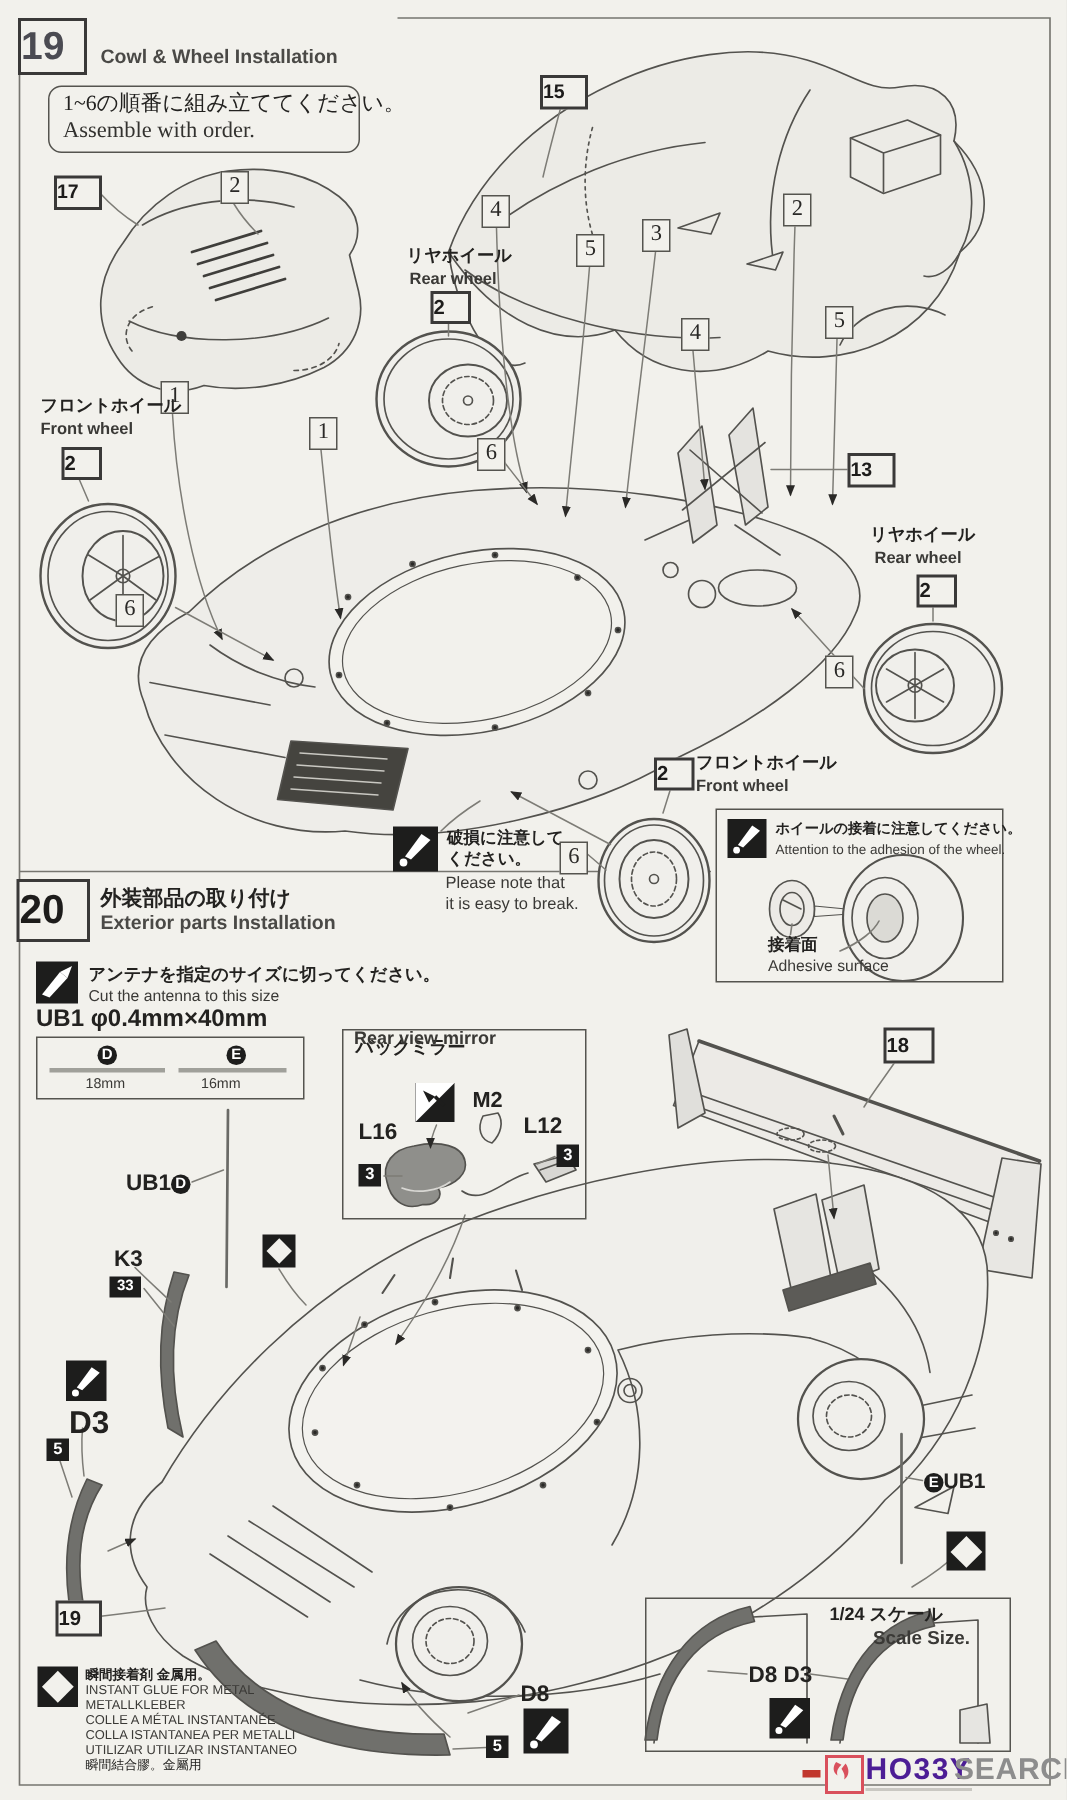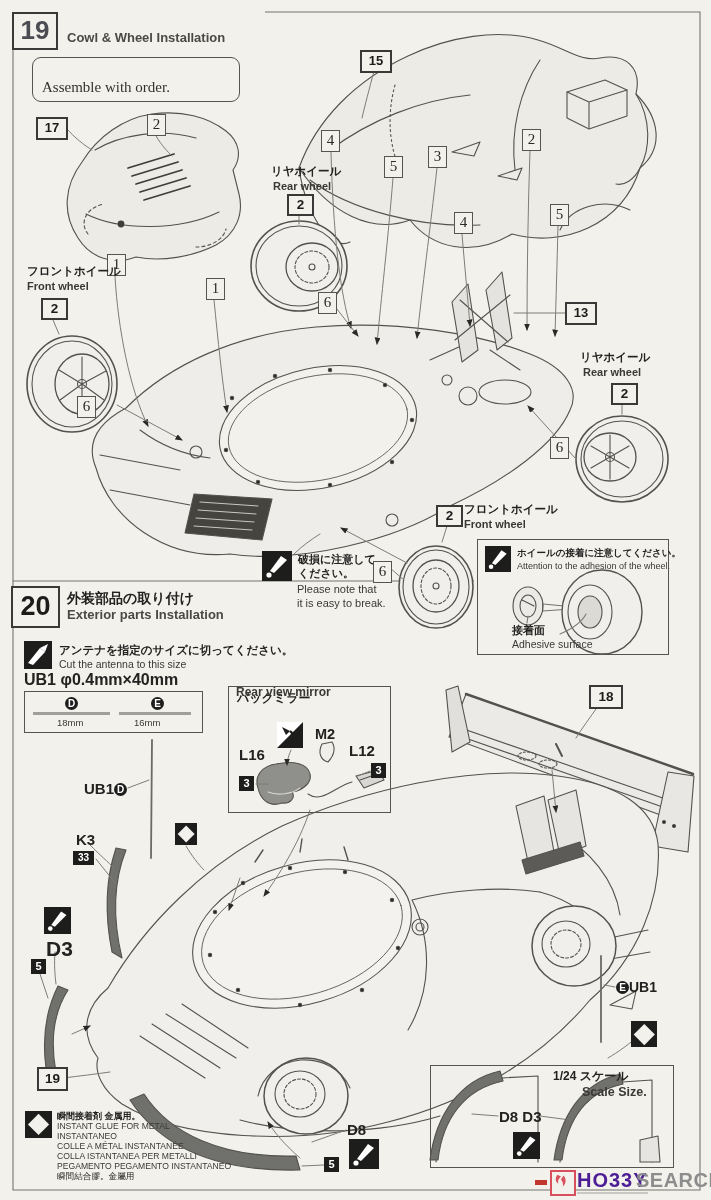--- a/index.html
+++ b/index.html
@@ -5,21 +5,21 @@
   html,body{margin:0;padding:0;background:#e7e6e2}
   .page{position:relative;width:711px;height:1200px;background:#f2f1ec;overflow:hidden;
         font-family:"Liberation Sans",sans-serif;color:#2e2d2b}
   .abs{position:absolute}
   .lbl{position:absolute;white-space:nowrap;line-height:1.15}
   .jp{font-weight:bold;color:#232220}
   .en{color:#3a3936}
   .sc{position:absolute;width:17px;height:20px;border:1px solid #55544f;background:#f2f1ec;
       font-family:"Liberation Serif",serif;font-size:15px;text-align:center;line-height:19px;color:#2a2927}
   .pbox{position:absolute;border:2px solid #3a3938;background:#f2f1ec;font-weight:bold;
-        text-align:center;color:#1d1c1b}
+        color:#1d1c1b}
   .bbox{position:absolute;background:#1d1d1c;color:#fff;font-weight:bold;text-align:center}
   .icon{position:absolute;background:#1d1d1c}
   .icon svg{display:block;width:100%;height:100%}
   .dia{position:absolute;background:#1d1d1c}
   .dia::after{content:"";position:absolute;left:22%;top:22%;width:56%;height:56%;
               background:#f2f1ec;transform:rotate(45deg)}
   .circ{display:inline-block;width:13px;height:13px;border-radius:50%;background:#1d1d1c;color:#fff;
         font-size:10px;font-weight:bold;text-align:center;line-height:13px;vertical-align:1px}
   .boxed{position:absolute;border:1.5px solid #55544f;background:#f2f1ec}
   .seg{position:absolute;height:3px;background:#a0a09a}
@@ -244,20 +244,21 @@
       <path d="M640,1140 L658,1136 L660,1162 L640,1162 Z" fill="#e6e5e1"></path>
     </g>
   </g>
 </svg>
 
 <div class="pbox" style="left:12px;top:12px;width:42px;height:34px;font-size:26px;line-height:33px;color:#4b4b52">19</div>
 <div class="lbl en" style="left:67px;top:31px;font-size:13px;font-weight:bold;color:#4a4946">Cowl &amp; Wheel Installation</div>
 
 
 <div class="boxed" style="left:32px;top:57px;width:206px;height:43px;border-radius:9px">
+  <div class="lbl" style="left:9px;top:3px;font-family:'Liberation Serif',serif;font-size:14.5px;color:#232220;position:absolute">1~6の順番に組み立ててください。</div>
   <div class="lbl" style="left:9px;top:21px;font-family:'Liberation Serif',serif;font-size:15px;color:#33322f;position:absolute">Assemble with order.</div>
 </div>
 
 <div class="pbox" style="left:36px;top:117px;width:28px;height:19px;font-size:13px;line-height:18px">17</div>
 <div class="pbox" style="left:360px;top:50px;width:28px;height:19px;font-size:13px;line-height:18px">15</div>
 <div class="pbox" style="left:565px;top:302px;width:28px;height:19px;font-size:13px;line-height:18px">13</div>
 
 <span class="sc" style="left:147px;top:114px">2</span>
 <span class="sc" style="left:321px;top:130px">4</span>
 <span class="sc" style="left:384px;top:156px">5</span>
@@ -386,24 +387,24 @@
 <div class="icon" style="left:513px;top:1132px;width:27px;height:27px">
   <svg viewBox="0 0 30 30">
         <path d="M19 5 L25 9 L12 22 L8 20 Z" fill="#fff"></path>
         <circle cx="7" cy="24" r="2.6" fill="#fff"></circle>
       </svg>
 </div>
 
 <div class="dia" style="left:25px;top:1111px;width:27px;height:27px"></div>
 <div class="lbl jp" style="left:57px;top:1111px;font-size:9px">瞬間接着剤 金属用。</div>
 <div class="lbl en" style="left:57px;top:1122px;font-size:8.6px">INSTANT GLUE FOR METAL</div>
-<div class="lbl en" style="left:57px;top:1132px;font-size:8.6px">INSTANTANEO</div>
+<div class="lbl en" style="left:57px;top:1132px;font-size:8.6px">METALLKLEBER</div>
 <div class="lbl en" style="left:57px;top:1142px;font-size:8.6px">COLLE A MÉTAL INSTANTANÉE</div>
 <div class="lbl en" style="left:57px;top:1152px;font-size:8.6px">COLLA ISTANTANEA PER METALLI</div>
-<div class="lbl en" style="left:57px;top:1162px;font-size:8.6px">PEGAMENTO PEGAMENTO INSTANTANEO</div>
+<div class="lbl en" style="left:57px;top:1162px;font-size:8.6px">UTILIZAR UTILIZAR INSTANTANEO</div>
 <div class="lbl jp" style="left:57px;top:1172px;font-size:8.6px;font-weight:normal">瞬間結合膠。金屬用</div>
 
 <div class="abs" style="left:535px;top:1180px;width:12px;height:5px;background:#c1372d"></div>
 <div class="abs" style="left:550px;top:1170px;width:22px;height:22px;border:2px solid #d9505c;background:#f2f1ec">
   <svg viewBox="0 0 20 20" width="18" height="18">
         <path d="M6 3 C3 7 4 11 7 13 C6 9 8 7 10 5 Z" fill="#d9505c"></path>
         <path d="M13 4 C16 8 16 13 12 16 C13 12 11 10 10 8 Z" fill="#d9505c"></path>
       </svg>
 </div>
 <div class="lbl" style="left:577px;top:1169px;font-size:20px;font-weight:800;color:#4c1d95;letter-spacing:1px;border-bottom:2px solid #c9c8c2">HO33Y</div>

